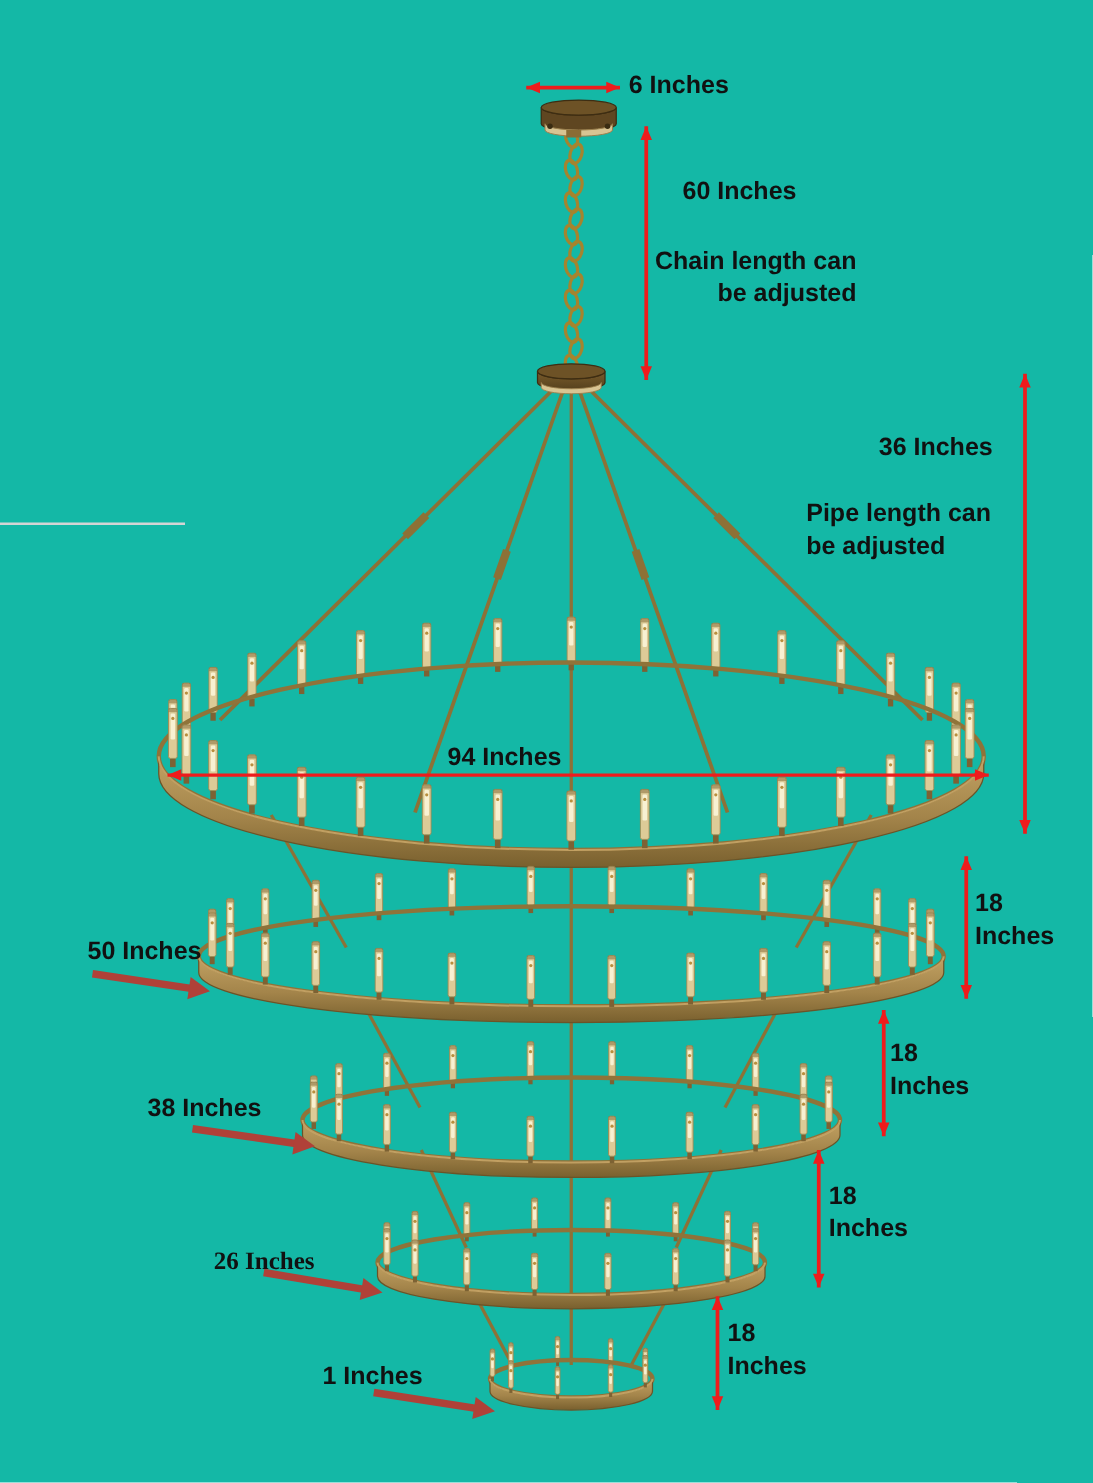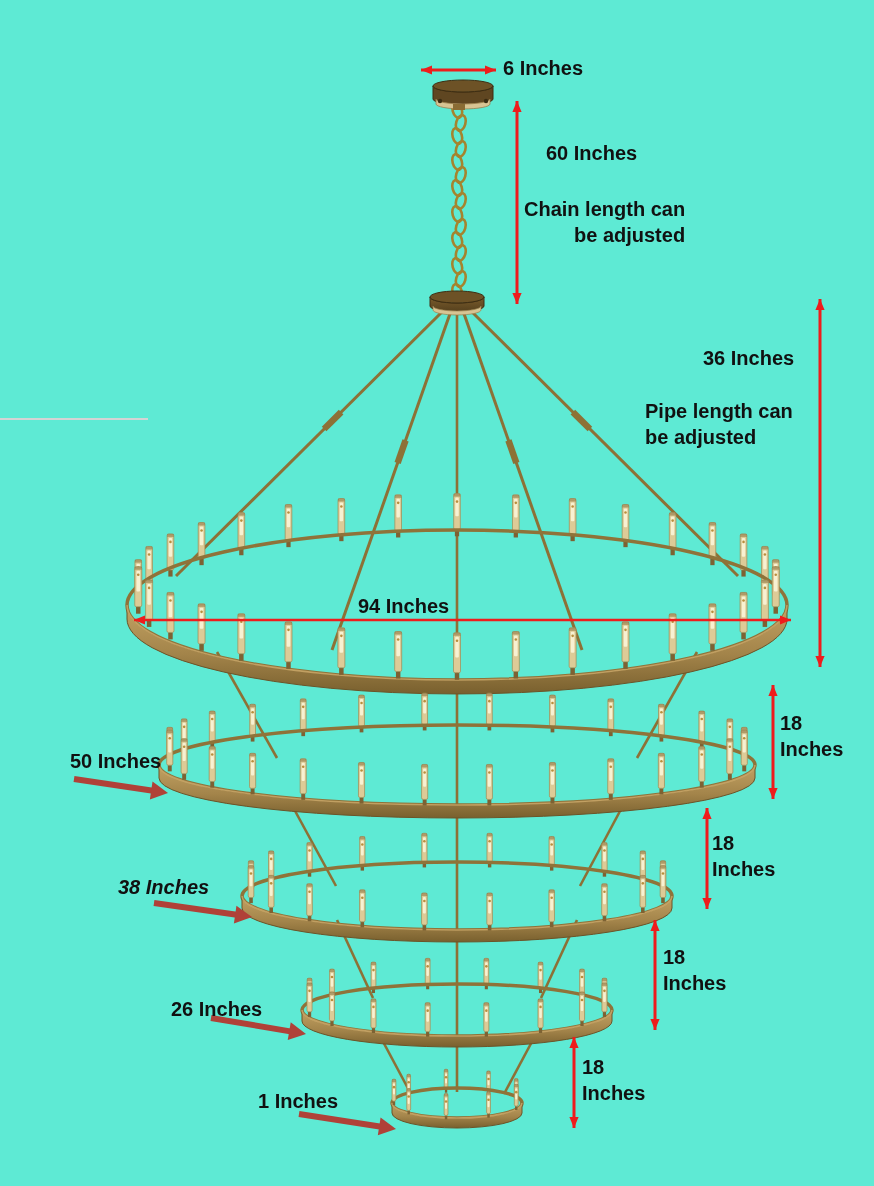--- a/index.html
+++ b/index.html
@@ -1,17 +1,17 @@
 <!DOCTYPE html>
 <html><head>
 <meta charset="utf-8">
 <style>
   html,body{margin:0;padding:0;background:#ffffff;}
   #stage{
-    position:relative;width:874px;height:1186px;background:#5eead4;
+    position:relative;width:874px;height:1186px;background:#14b8a6;
     font-family:"Liberation Sans",sans-serif;overflow:hidden;
   }
   #art{position:absolute;left:0;top:0;width:874px;height:1186px;}
   .lbl{
     position:absolute;font-weight:bold;font-size:20px;line-height:1.28;
     color:#111111;white-space:pre-line;letter-spacing:0px;
   }
 </style>
 </head>
 <body>
@@ -714,16 +714,16 @@
   <div class="lbl" style="left:358px;top:594px;">94 Inches</div>
   <div class="lbl" style="left:780px;top:711px;">18
 Inches</div>
   <div class="lbl" style="left:712px;top:831px;">18
 Inches</div>
   <div class="lbl" style="left:663px;top:945px;">18
 Inches</div>
   <div class="lbl" style="left:582px;top:1055px;">18
 Inches</div>
   <div class="lbl" style="left:38px;top:749px;margin-left:32px;">50 Inches</div>
-  <div class="lbl" style="left:118px;top:875px;font-style:italic;">38 Inches</div>
-  <div class="lbl" style="left:171px;top:997px;">26 Inches</div>
+  <div class="lbl" style="left:118px;top:875px;">38 Inches</div>
+  <div class="lbl" style="left:171px;top:997px;font-family:Liberation Serif, serif;">26 Inches</div>
   <div class="lbl" style="left:258px;top:1089px;">1 Inches</div>
 </div>
 
 </body></html>

